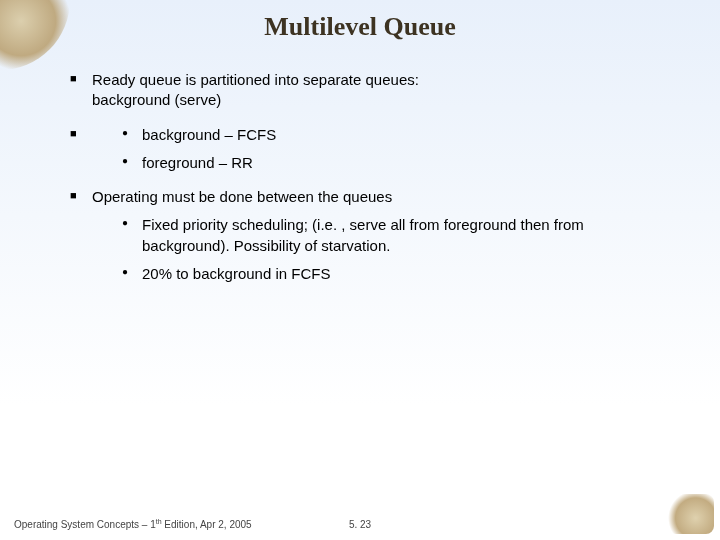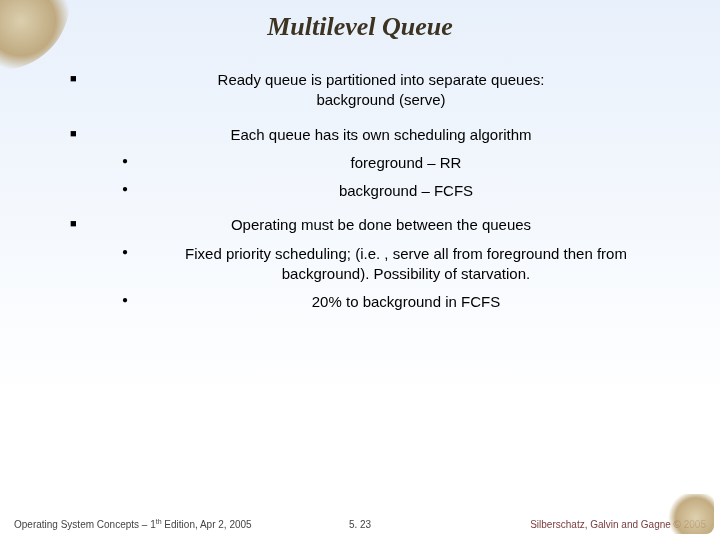--- a/index.html
+++ b/index.html
@@ -14,33 +14,31 @@
     height: 540px;
     position: relative;
   }
   .title {
     text-align: center;
     font-size: 26px;
     font-weight: bold;
     color: #3d3322;
     padding-top: 12px;
     font-family: Georgia, 'Times New Roman', serif;
-    font-style: italic;
   }
   .content {
     padding: 28px 50px 0 70px;
     font-size: 15px;
     color: #000;
     line-height: 1.35;
   }
   .b1 {
     margin-bottom: 14px;
     position: relative;
     padding-left: 22px;
-    text-align: center;
   }
   .b1::before {
     content: "■";
     position: absolute;
     left: 0;
     top: 1px;
     font-size: 11px;
     color: #000;
   }
   .b1 .head {
@@ -106,35 +104,33 @@
   <div class="title">Multilevel Queue</div>
 
   <div class="content">
 
     <div class="b1">
       <span class="head">Ready queue is partitioned into separate queues:</span>
       <span class="sub">background (serve)</span>
     </div>
 
     <div class="b1">
-      <span class="head">Each queue has its own scheduling algorithm</span>
+      <div class="b2">background – FCFS</div>
       <div class="b2">foreground – RR</div>
-      <div class="b2">background – FCFS</div>
     </div>
 
     <div class="b1">
       <span class="head">Operating must be done between the queues</span>
       <div class="b2">Fixed priority scheduling; (i.e. , serve all from foreground then from background).  Possibility of starvation.</div>
       <div class="b2">20% to background in FCFS</div>
     </div>
 
   </div>
 
   <div class="footer">
     <div class="left">
       <span>Operating System Concepts – 1</span><sup>th</sup><span> Edition, Apr 2, 2005</span>
     </div>
     <div class="center">5. 23</div>
-    <div class="right">Silberschatz, Galvin and Gagne © 2005</div>
   </div>
 
   <div class="deco-br"></div>
 </div>
 
 </body></html>

